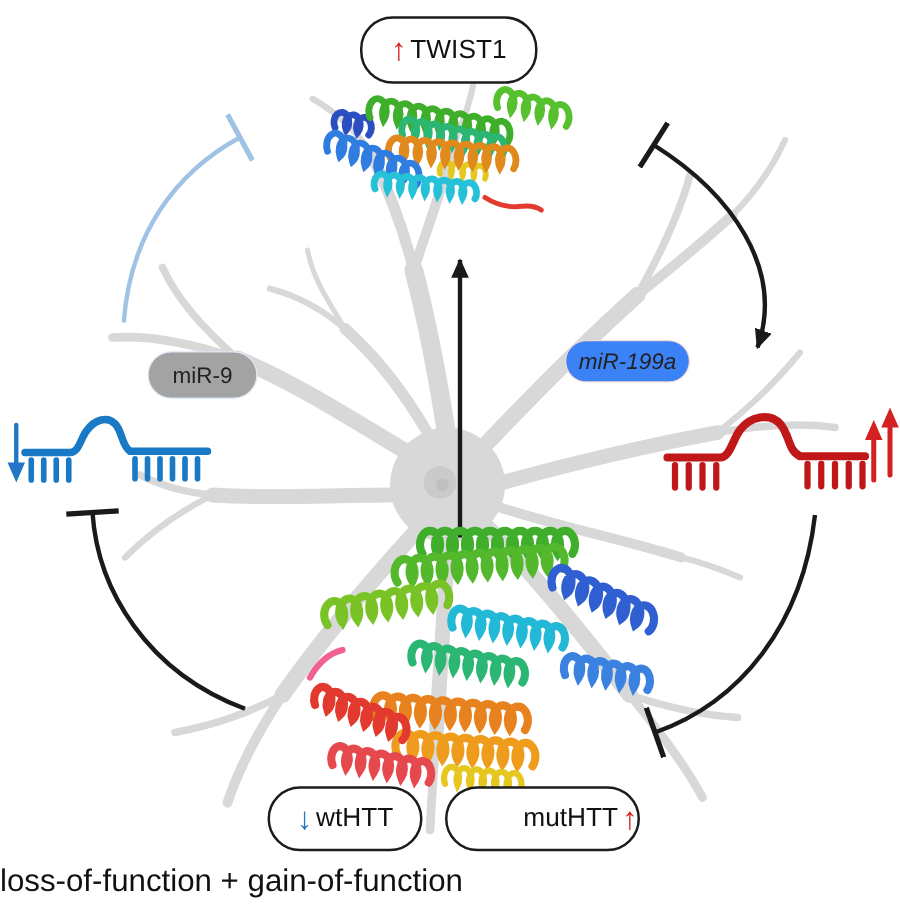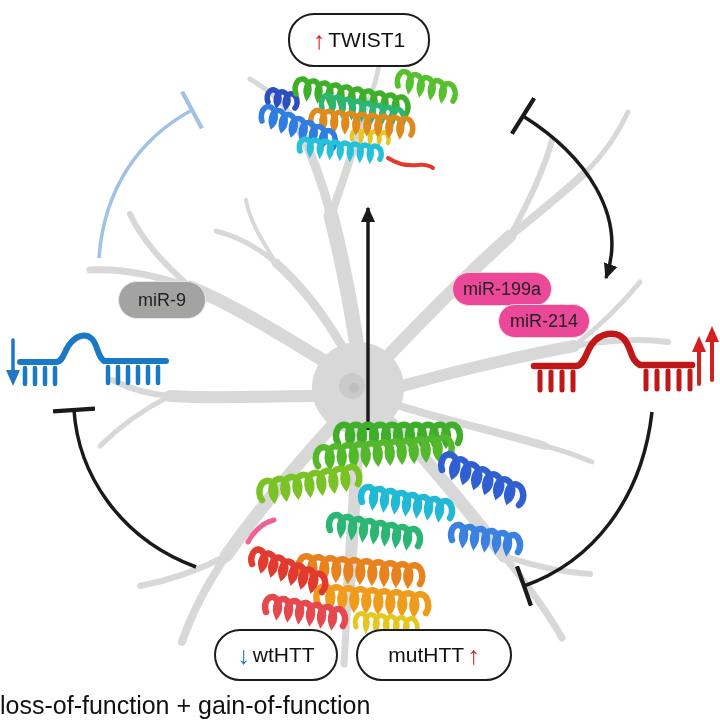--- a/index.html
+++ b/index.html
@@ -11,21 +11,21 @@
   .node-box{
     position:absolute;display:flex;align-items:center;justify-content:center;
     gap:3px;background:#ffffff;border:2.5px solid #1c1c1c;border-radius:26px;
     font-size:21px;color:#111;box-sizing:border-box;
   }
   .pill{
     position:absolute;display:flex;align-items:center;justify-content:center;
     font-size:18px;color:#222;box-sizing:border-box;
   }
   .pill-blue{background:#a3a3a3;border:1px solid #dce8f5;border-radius:19px;}
-  .pill-pink{background:#ec4899;border:1px solid #f5d8d3;border-radius:17px;}
+  .pill-pink{background:#3b82f6;border:1px solid #f5d8d3;border-radius:17px;font-style:italic;}
   .glyph-up{color:#d81f1f;font-weight:bold;font-size:25px;line-height:1;}
   .glyph-down{color:#1f78c2;font-weight:bold;font-size:25px;line-height:1;}
   .caption{
     position:absolute;left:0;right:0;top:691px;
     font-size:25px;color:#111;
   }
 </style>
 </head>
 <body>
 
@@ -146,29 +146,26 @@
   </div>
 
   <div class="pill pill-blue" style="left:118px;top:281px;width:88px;height:38px;">
     <span>miR-9</span>
   </div>
 
   <div class="pill pill-pink" style="left:452px;top:272px;width:100px;height:34px;">
     <span>miR-199a</span>
   </div>
 
-  <div class="pill pill-pink" style="left:498px;top:304px;width:92px;height:34px;">
-    <span>miR-214</span>
-  </div>
 
   <div class="node-box" style="left:214px;top:629px;width:124px;height:52px;">
     <span class="glyph-down">↓</span>
     <span>wtHTT</span>
   </div>
 
-  <div class="node-box" style="left:356px;top:629px;width:156px;height:52px;">
+  <div class="node-box" style="left:356px;top:629px;width:156px;height:52px;justify-content:flex-end;">
     <span>mutHTT</span>
     <span class="glyph-up">↑</span>
   </div>
 
   <div class="caption">loss-of-function + gain-of-function</div>
 
 </div>
 
 </body></html>

